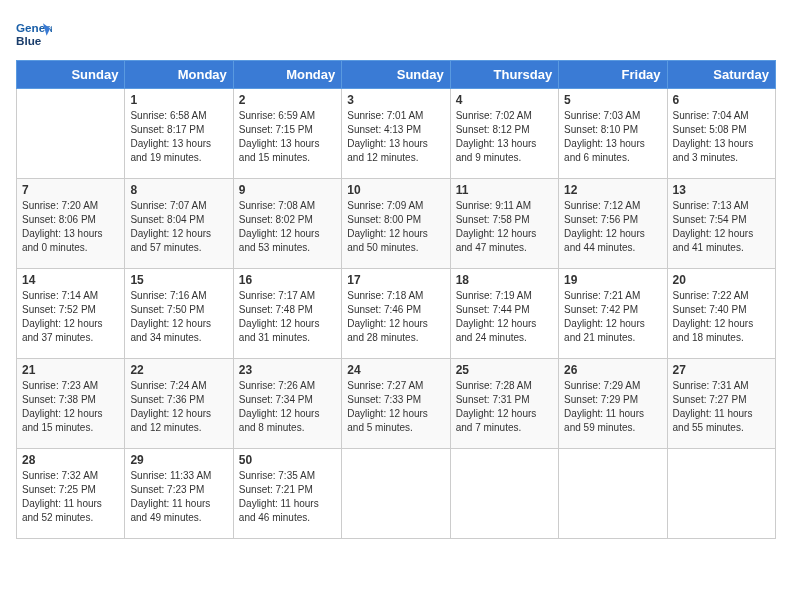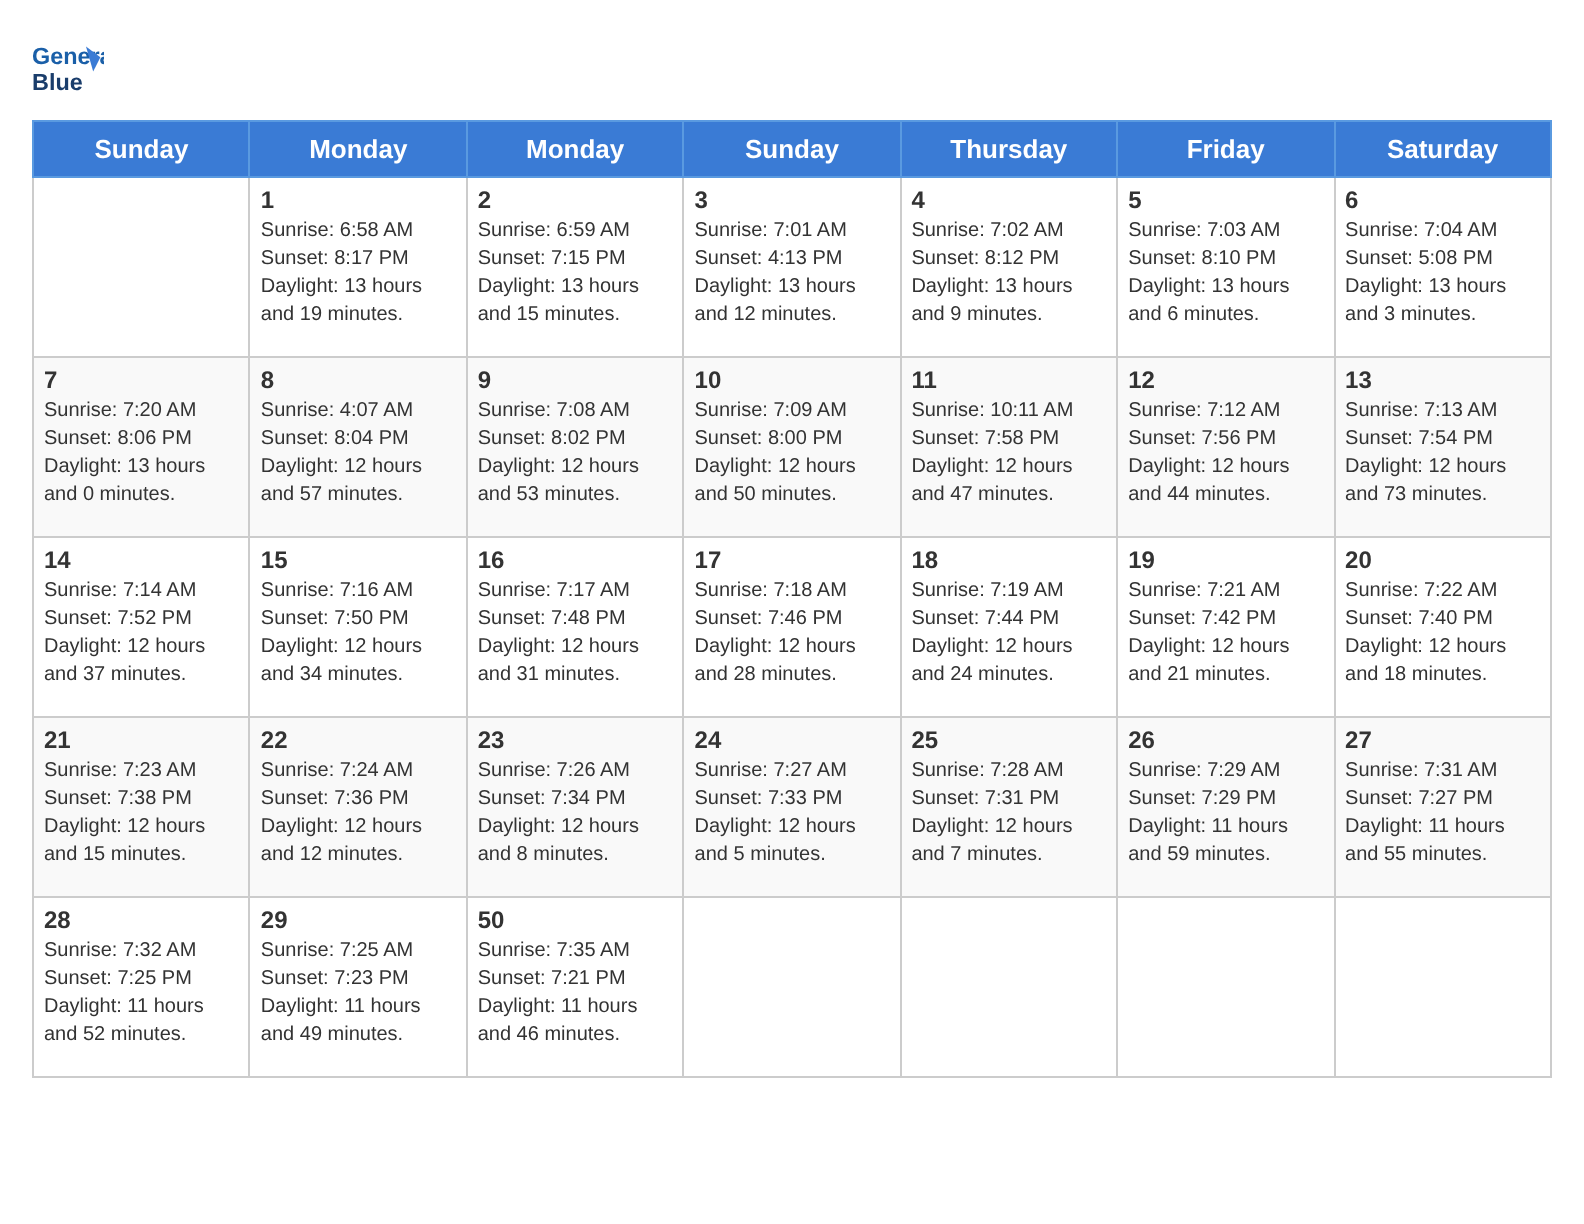--- a/index.html
+++ b/index.html
@@ -43,21 +43,21 @@
       color: #555;
     }
     table {
       width: 100%;
       border-collapse: collapse;
       table-layout: fixed;
     }
     thead tr th {
       background-color: #3a7bd5;
       color: #fff;
-      text-align: center;
+      text-align: right;
       padding: 6px 6px;
       font-size: 13px;
       font-weight: bold;
       border: 1px solid #5a9ae0;
     }
     tbody tr td {
       vertical-align: top;
       border: 1px solid #ccc;
       padding: 4px 5px;
       font-size: 10.5px;
@@ -162,59 +162,59 @@
       <tr>
         <td>
           <span class="day-num">7</span>
           <div class="cell-text">Sunrise: 7:20 AM</div>
           <div class="cell-text">Sunset: 8:06 PM</div>
           <div class="cell-text">Daylight: 13 hours</div>
           <div class="cell-text">and 0 minutes.</div>
         </td>
         <td>
           <span class="day-num">8</span>
-          <div class="cell-text">Sunrise: 4:07 AM</div>
+          <div class="cell-text">Sunrise: 7:07 AM</div>
           <div class="cell-text">Sunset: 8:04 PM</div>
           <div class="cell-text">Daylight: 12 hours</div>
           <div class="cell-text">and 57 minutes.</div>
         </td>
         <td>
           <span class="day-num">9</span>
           <div class="cell-text">Sunrise: 7:08 AM</div>
           <div class="cell-text">Sunset: 8:02 PM</div>
           <div class="cell-text">Daylight: 12 hours</div>
           <div class="cell-text">and 53 minutes.</div>
         </td>
         <td>
           <span class="day-num">10</span>
           <div class="cell-text">Sunrise: 7:09 AM</div>
           <div class="cell-text">Sunset: 8:00 PM</div>
           <div class="cell-text">Daylight: 12 hours</div>
           <div class="cell-text">and 50 minutes.</div>
         </td>
         <td>
           <span class="day-num">11</span>
-          <div class="cell-text">Sunrise: 10:11 AM</div>
+          <div class="cell-text">Sunrise: 9:11 AM</div>
           <div class="cell-text">Sunset: 7:58 PM</div>
           <div class="cell-text">Daylight: 12 hours</div>
           <div class="cell-text">and 47 minutes.</div>
         </td>
         <td>
           <span class="day-num">12</span>
           <div class="cell-text">Sunrise: 7:12 AM</div>
           <div class="cell-text">Sunset: 7:56 PM</div>
           <div class="cell-text">Daylight: 12 hours</div>
           <div class="cell-text">and 44 minutes.</div>
         </td>
         <td>
           <span class="day-num">13</span>
           <div class="cell-text">Sunrise: 7:13 AM</div>
           <div class="cell-text">Sunset: 7:54 PM</div>
           <div class="cell-text">Daylight: 12 hours</div>
-          <div class="cell-text">and 73 minutes.</div>
+          <div class="cell-text">and 41 minutes.</div>
         </td>
       </tr>
       <tr>
         <td>
           <span class="day-num">14</span>
           <div class="cell-text">Sunrise: 7:14 AM</div>
           <div class="cell-text">Sunset: 7:52 PM</div>
           <div class="cell-text">Daylight: 12 hours</div>
           <div class="cell-text">and 37 minutes.</div>
         </td>
@@ -315,21 +315,21 @@
       <tr>
         <td>
           <span class="day-num">28</span>
           <div class="cell-text">Sunrise: 7:32 AM</div>
           <div class="cell-text">Sunset: 7:25 PM</div>
           <div class="cell-text">Daylight: 11 hours</div>
           <div class="cell-text">and 52 minutes.</div>
         </td>
         <td>
           <span class="day-num">29</span>
-          <div class="cell-text">Sunrise: 7:25 AM</div>
+          <div class="cell-text">Sunrise: 11:33 AM</div>
           <div class="cell-text">Sunset: 7:23 PM</div>
           <div class="cell-text">Daylight: 11 hours</div>
           <div class="cell-text">and 49 minutes.</div>
         </td>
         <td>
           <span class="day-num">50</span>
           <div class="cell-text">Sunrise: 7:35 AM</div>
           <div class="cell-text">Sunset: 7:21 PM</div>
           <div class="cell-text">Daylight: 11 hours</div>
           <div class="cell-text">and 46 minutes.</div>

